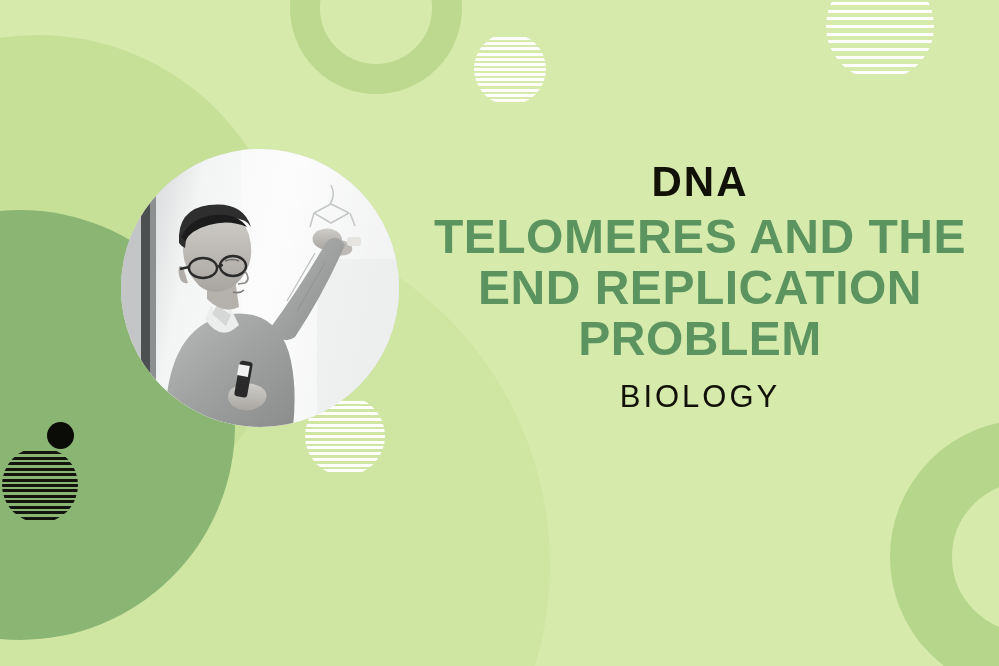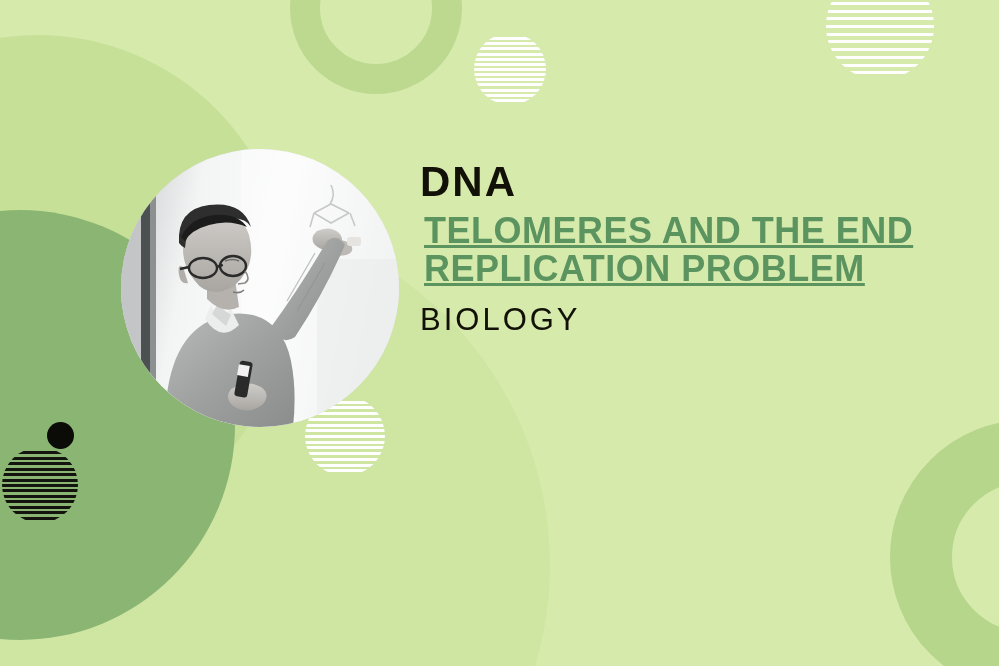--- a/index.html
+++ b/index.html
@@ -114,38 +114,38 @@
     background: #d9d9d9;
   }
   #photo-circle svg { display: block; width: 100%; height: 100%; }
 
   
   #title-block {
     position: absolute;
     left: 420px;
     top: 160px;
     width: 560px;
+    text-align: center;
   }
   #eyebrow {
     font-size: 42px;
     font-weight: 700;
     letter-spacing: 2px;
     color: #111108;
     line-height: 1.05;
     margin: 0 0 8px 0;
   }
   #main-title {
-    font-size: 36px;
+    font-size: 48px;
     font-weight: 700;
     letter-spacing: 0.5px;
     color: #5c9460;
     line-height: 1.06;
     margin: 4px;
     text-transform: uppercase;
-    text-decoration: underline;
   }
   #subject {
     font-size: 31px;
     font-weight: 400;
     letter-spacing: 3px;
     color: #111108;
     margin: 14px 0 0 0;
   }
 </style>
 </head>

